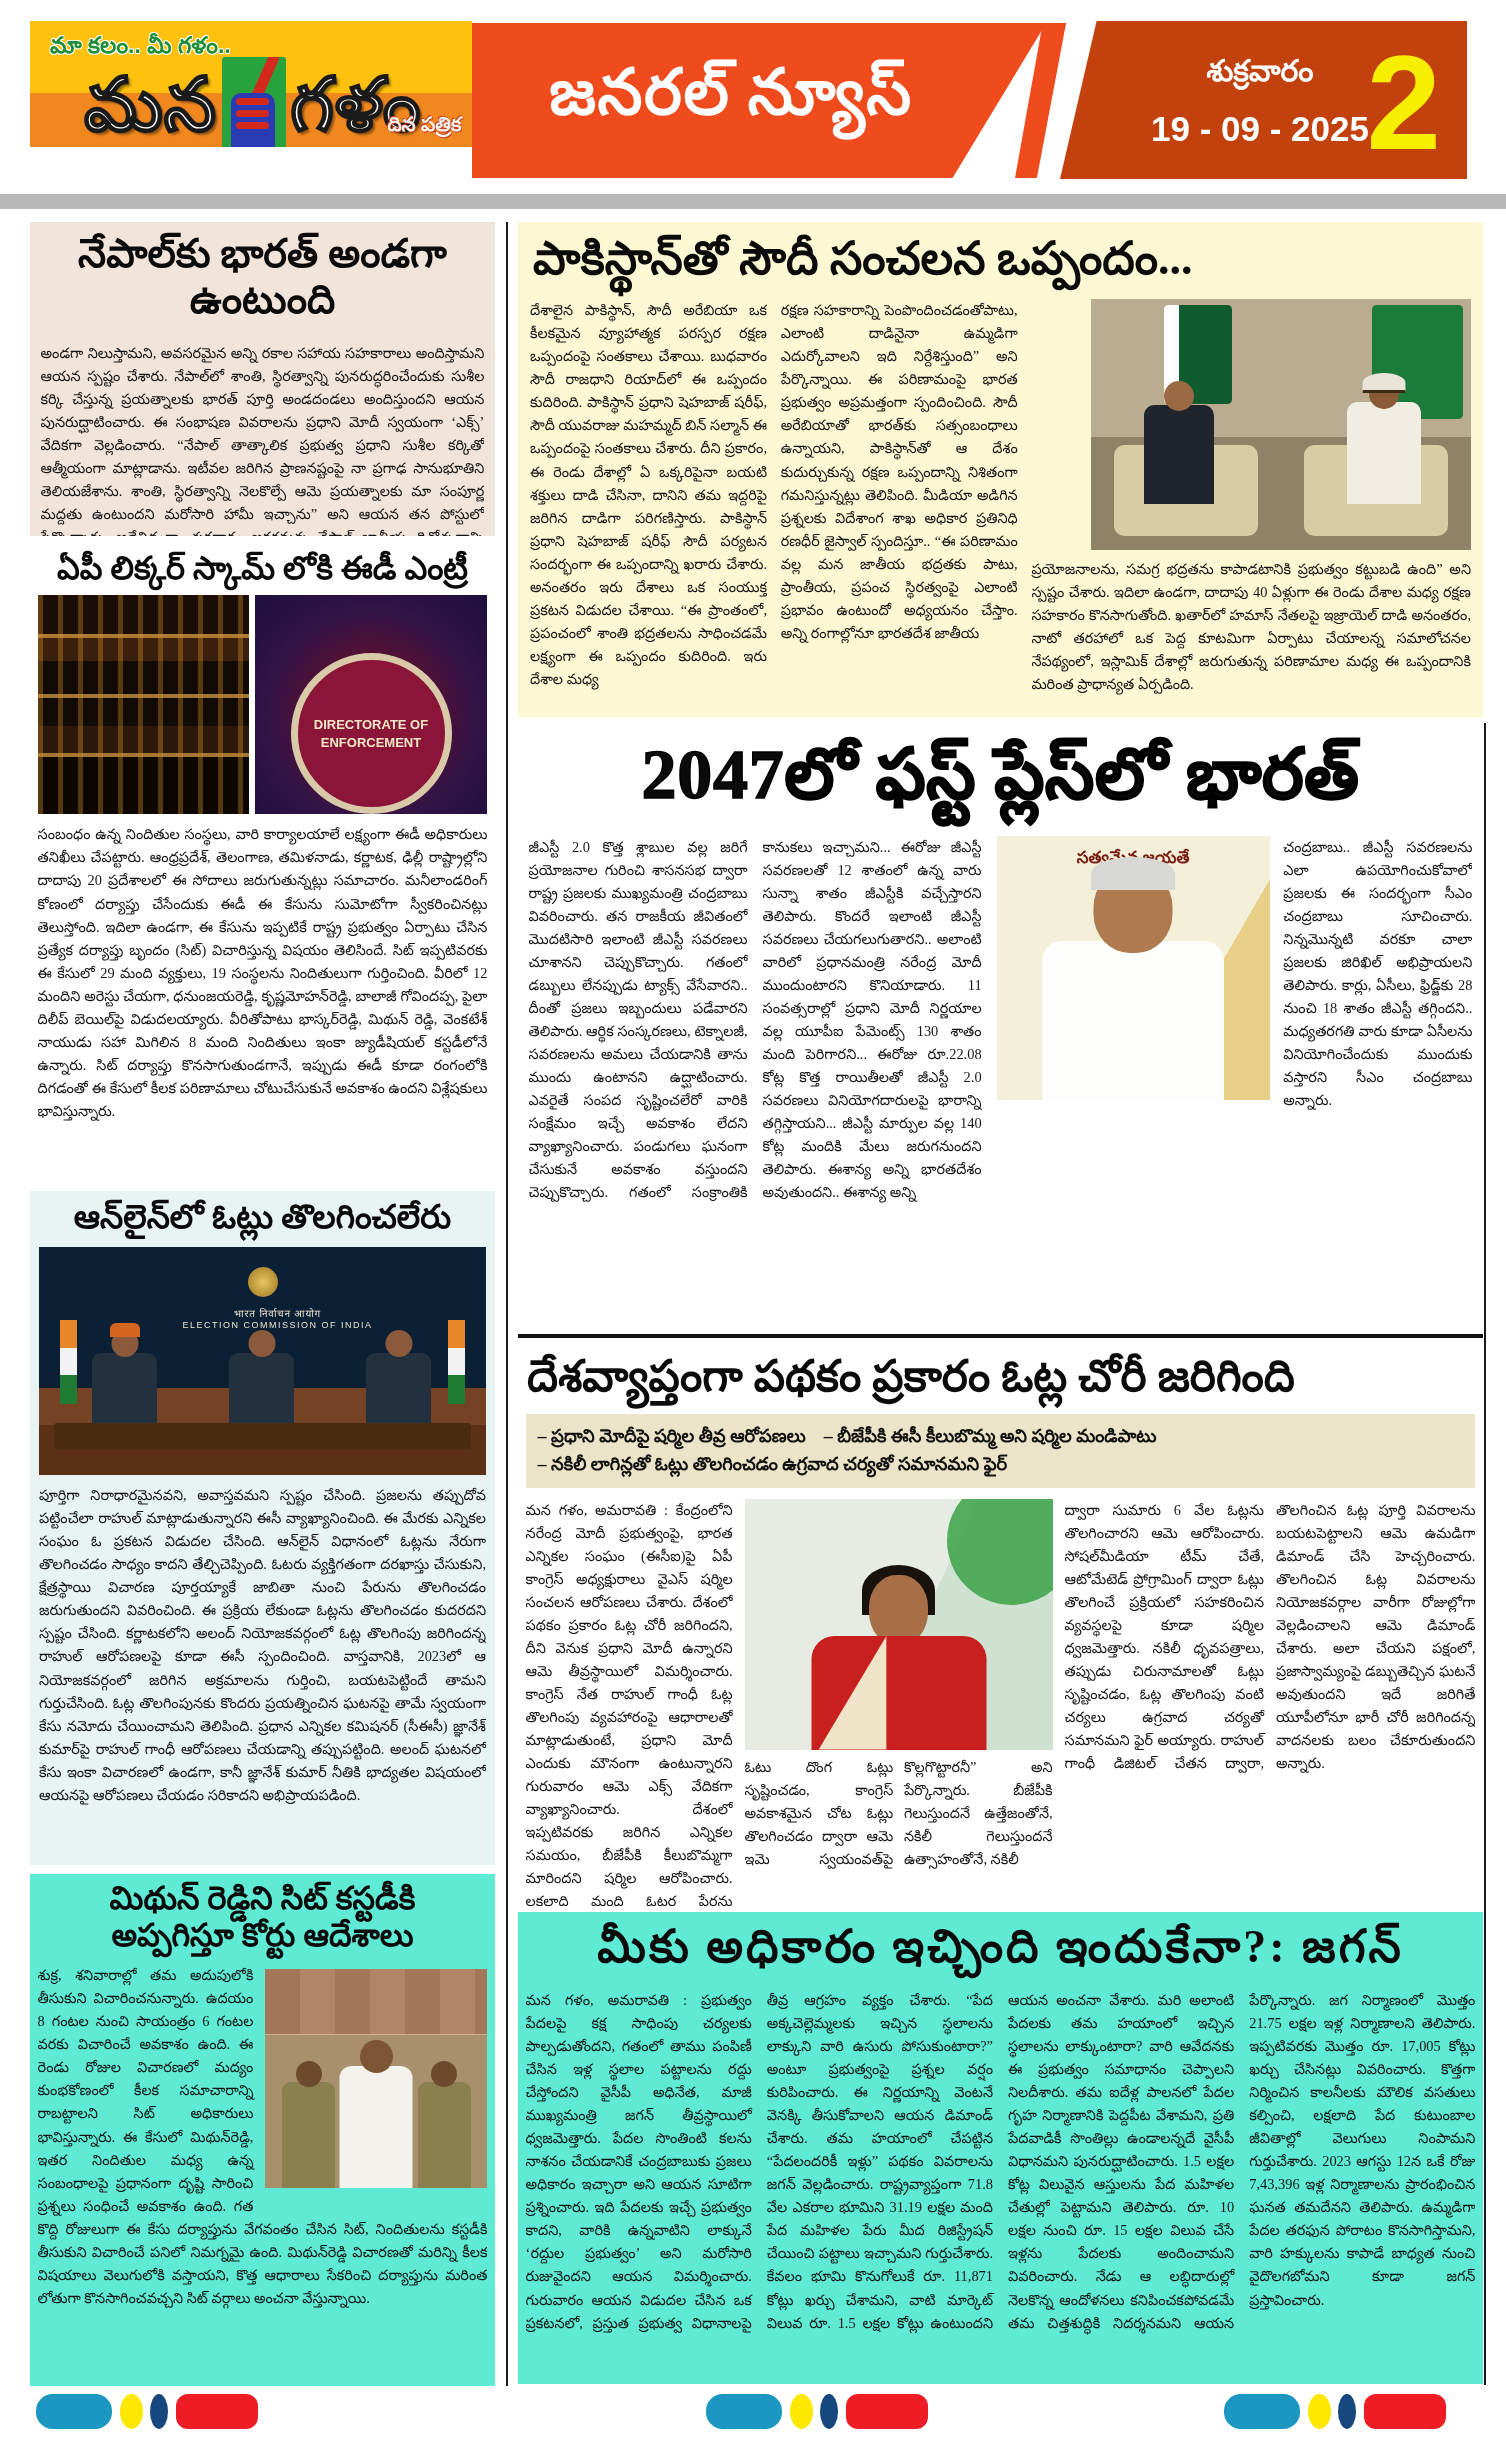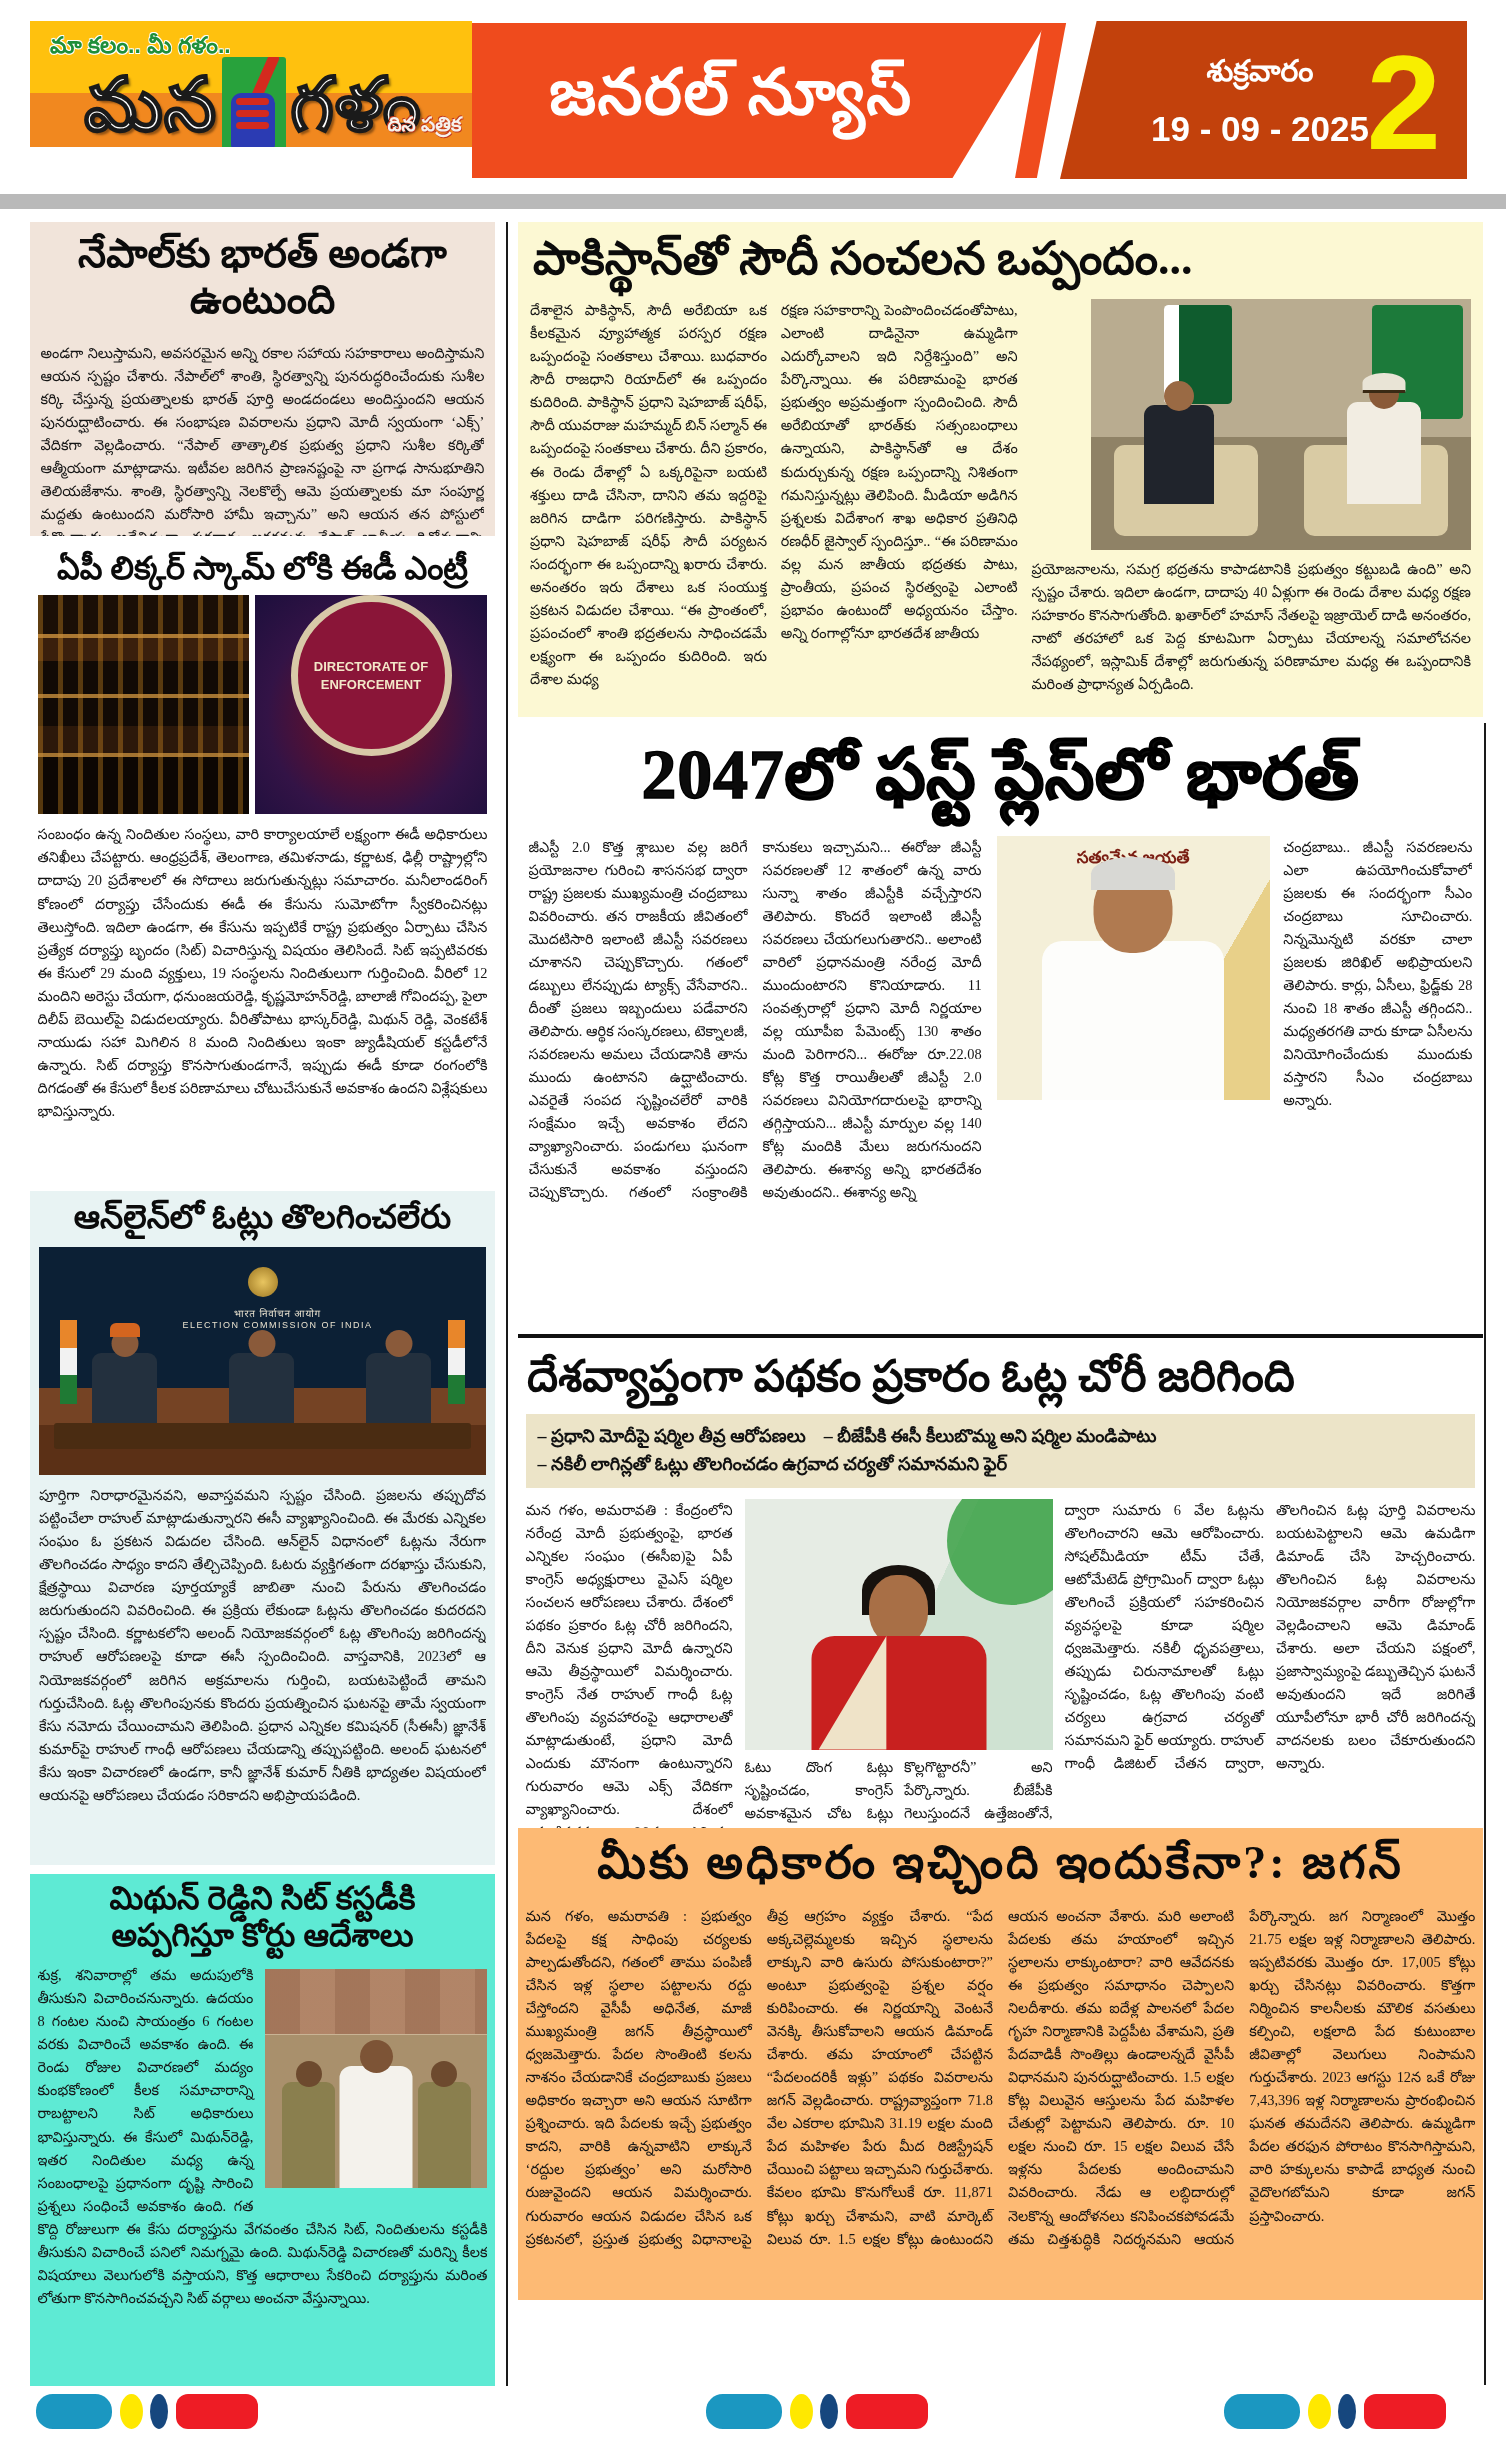--- a/index.html
+++ b/index.html
@@ -66,30 +66,30 @@
   .gst-right { flex:1 1 auto; }
   .hline { position:absolute; left:518px; top:1334px; width:965px; height:3.8px; background:#111; }
   .sharmila { left:518px; top:1341px; width:965px; height:565px; background:#fff; padding:3px 7.6px; }
   .sharmila .headline { text-align:left; font-size:44px; margin:7.6px 0 12px 1.5px; }
   .bullets { background:#ece4c8; padding:9px 12px; font-size:18px; font-weight:900; line-height:1.55; margin-bottom:10.6px; }
   .sharmila-body { display:flex; gap:12px; }
   .sh-c1 { flex:0 0 207px; }
   .sh-mid { flex:0 0 308px; }
   .sh-right { flex:1 1 auto; column-count:2; column-gap:12px; }
   .sh-mid-cols { column-count:2; column-gap:10.6px; margin-top:6px; }
-  .jagan { left:518px; top:1828px; width:965px; height:472px; background:#fdba74; padding:3px 7.6px; }
+  .jagan { left:518px; top:1912px; width:965px; height:472px; background:#5eead4; padding:3px 7.6px; }
   .jagan .headline { font-size:46px; letter-spacing:3px; margin:6px 0 15px 0; }
   .jagan-cols { column-count:4; column-gap:15px; }
 
   
   .liquor-photo { flex:0 0 211px; background:
      repeating-linear-gradient(90deg, rgba(255,170,40,.30) 0 5.3px, rgba(0,0,0,0) 5.3px 20px),
      linear-gradient(#1a0e06 0 18%, #3a1f0c 18% 30%, #120a05 30% 60%, #2c180a 60% 72%, #0d0703 72% 100%); }
   .liquor-photo .shelf { position:absolute; left:0; width:100%; height:3.8px; background:#c98f3c; opacity:.8; }
-  .ed-photo { flex:1 1 auto; background:radial-gradient(circle at 50% 55%, #5b1030 0 30%, #331346 62%, #1c0f3c 100%); display:flex; align-items:flex-start; justify-content:center; }
+  .ed-photo { flex:1 1 auto; background:radial-gradient(circle at 50% 55%, #5b1030 0 30%, #331346 62%, #1c0f3c 100%); display:flex; align-items:flex-end; justify-content:center; }
   .ed-ring { width:161px; height:161px; border-radius:50%; background:#8a1538; border:7.6px solid #d8c9a8;
      display:flex; align-items:center; justify-content:center; text-align:center; color:#f3e7c8;
      font-family:"Liberation Sans",sans-serif; font-weight:700; font-size:13px; padding:13.7px; line-height:1.4; }
   .ec-photo { width:100%; height:228px; background:linear-gradient(#0c2035 0 62%, #754324 62% 78%, #5b3016 78% 100%); }
   .ec-caption { position:absolute; left:15px; top:59px; width:100%; text-align:center; color:#e9e2cf; font-family:"Liberation Sans",sans-serif; }
   .ec-caption .hi { font-size:10px; letter-spacing:0.8px; }
   .ec-caption .en { font-size:9px; letter-spacing:1.5px; }
   .ec-emblem { position:absolute; left:50%; top:20px; transform:translateX(-50%); width:30px; height:30px; border-radius:50%; background:radial-gradient(#e8c560, #9a7420); }
   .ec-person { position:absolute; bottom:49px; width:65px; height:73px; border-radius:9px 9px 0 0; background:#23303e; }
   .ec-person::before { content:""; position:absolute; left:50%; top:-23px; transform:translateX(-50%); width:27px; height:27px; border-radius:50%; background:#8a5a3a; }

